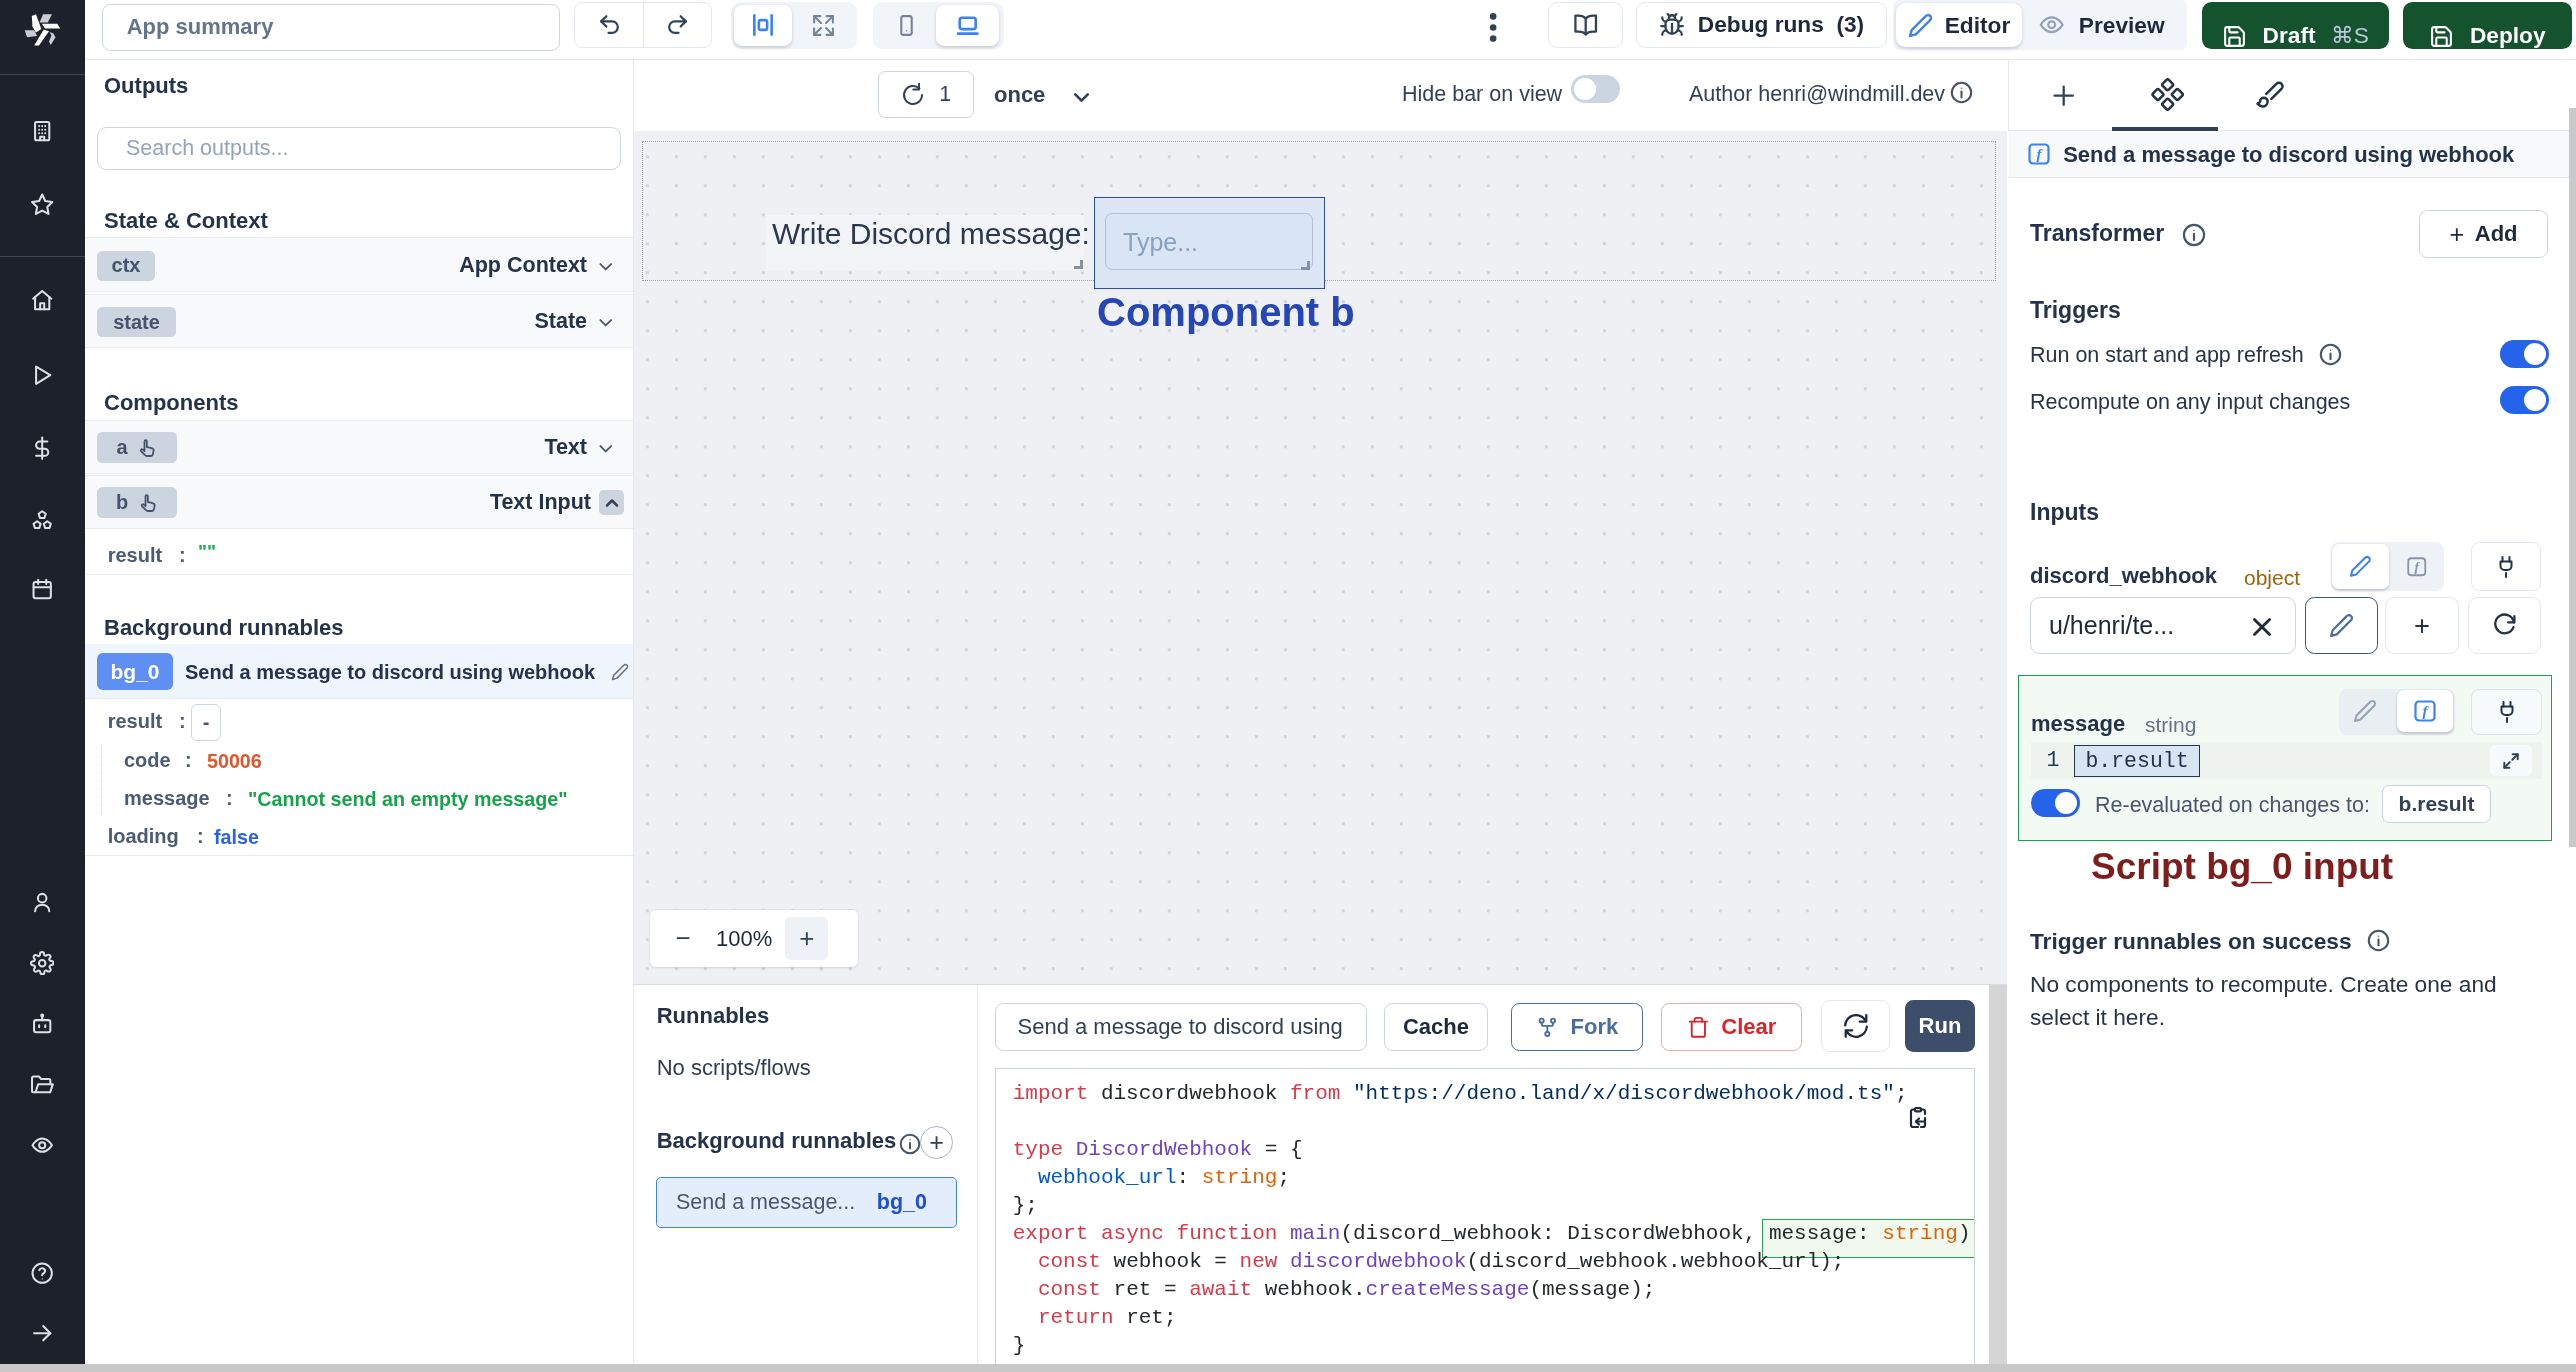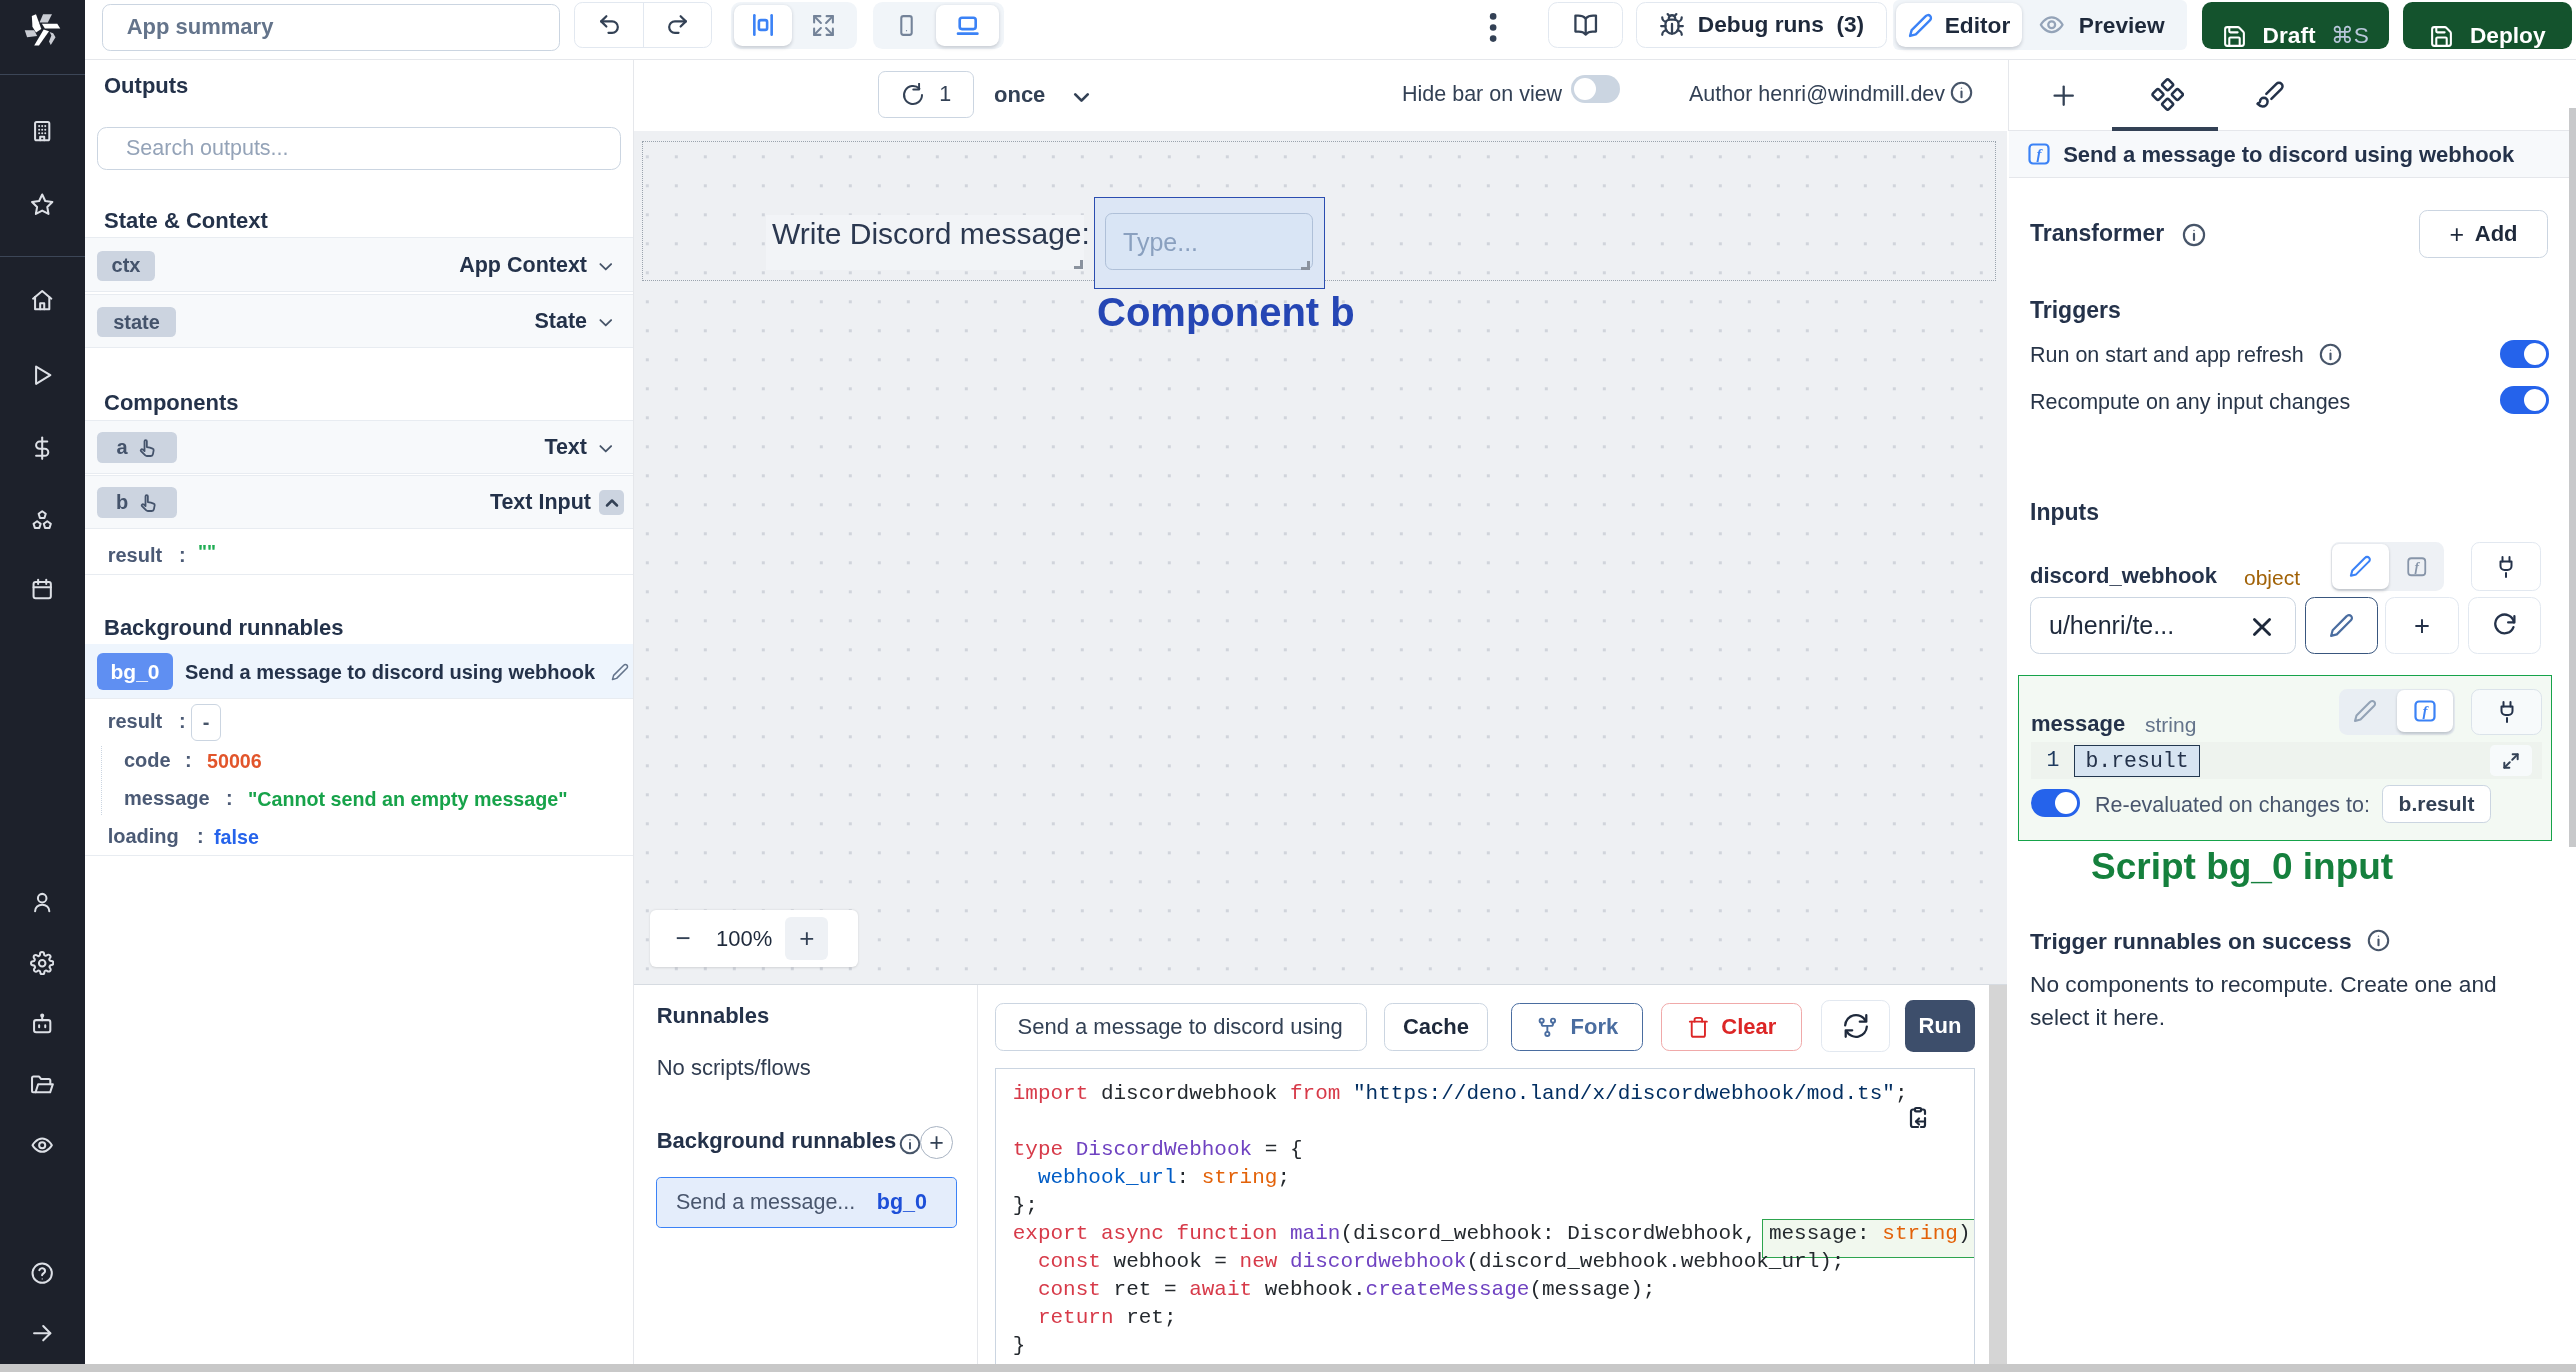--- a/index.html
+++ b/index.html
@@ -548,21 +548,21 @@
           <line x1="20" y1="4" x2="13.5" y2="10.5"></line>
           <line x1="4" y1="20" x2="10.5" y2="13.5"></line>
         </svg>
     </div>
     <div class="toggle ton" style="left:12px;top:113px">
         <div class="knob"></div>
       </div>
     <div class="abs" style="left:76px;top:117px;font-size:21.5px;color:#49566d">Re-evaluated on changes to:</div>
     <div class="abs" style="left:363px;top:109px;width:109px;height:38px;border:1.2px solid #cbd5e1;border-radius:7.2px;background:#fff;display:flex;align-items:center;justify-content:center;font-size:21px;font-weight:700;color:#334155">b.result</div>
   </div>
-  <div class="abs" style="left:83px;top:786px;font-size:37px;font-weight:700;color:#15803d">Script bg_0 input</div>
+  <div class="abs" style="left:83px;top:786px;font-size:37px;font-weight:700;color:#7f1d1d">Script bg_0 input</div>
   <div class="abs" style="left:22px;top:868px;font-size:22.7px;font-weight:700;color:#24324a">Trigger runnables on success</div>
   <svg class="ic abs" style="left:358px;top:868px;color:#475569" width="25" height="25" viewBox="0 0 24 24">
       <circle cx="12" cy="12" r="9.3"></circle>
       <line x1="12" y1="11" x2="12" y2="16.5"></line>
       <circle cx="12" cy="7.8" r="0.7" fill="currentColor" stroke="none"></circle>
     </svg>
   <div class="abs" style="left:22px;top:908px;width:501px;font-size:22.7px;color:#283548;line-height:33px">No components to recompute. Create one and select it here.</div>
   <div class="abs" style="left:561px;top:48px;width:7.2px;height:739px;background:#c8c9cb"></div>
 </div>
 <div id="bottomstrip" class="abs"></div>

